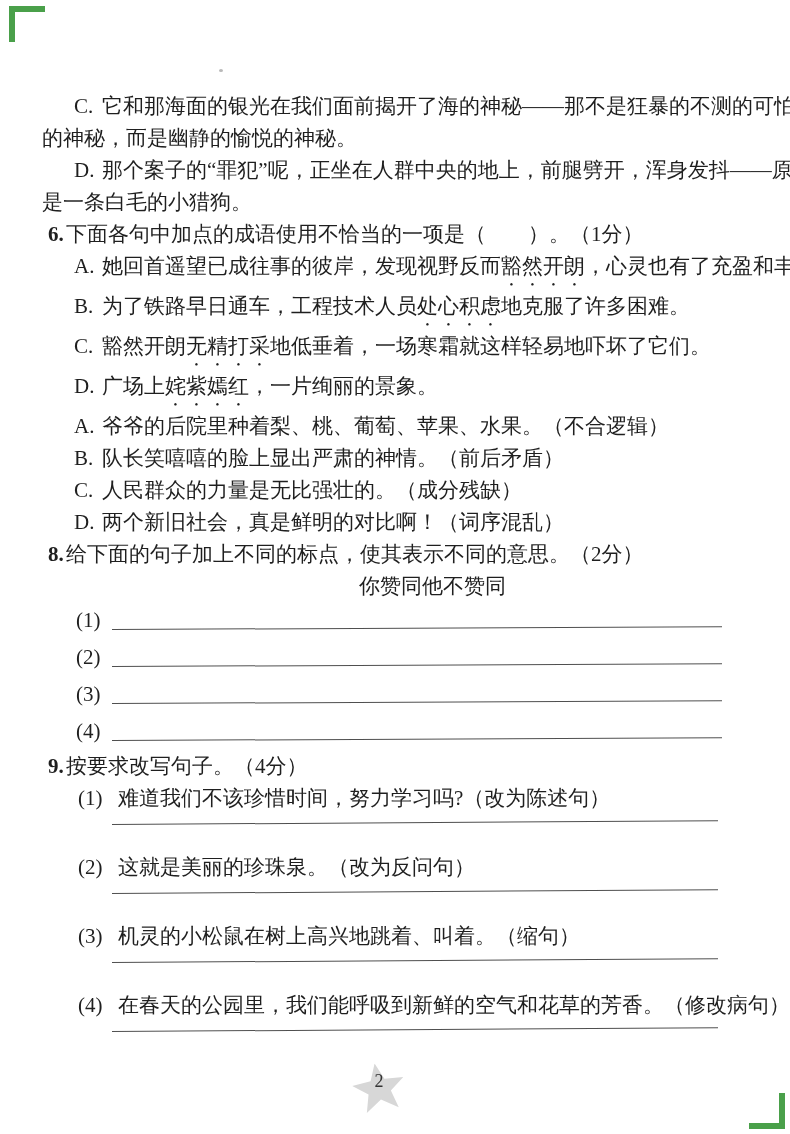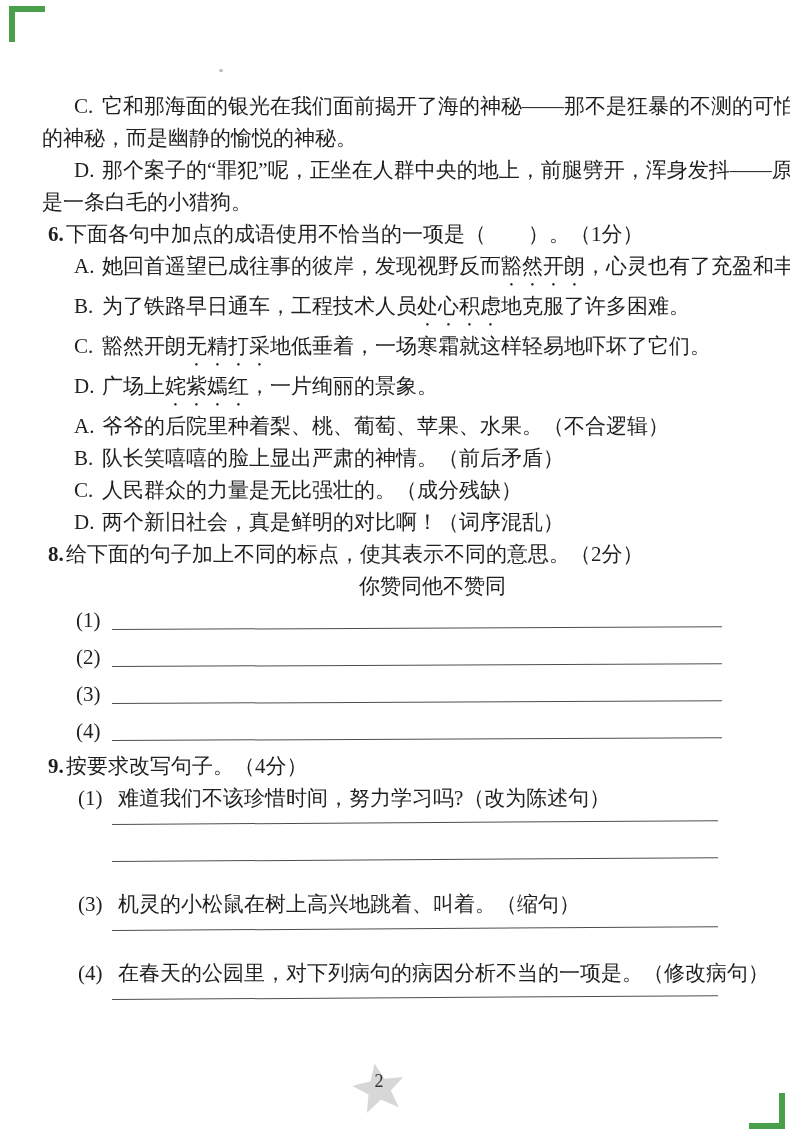--- a/index.html
+++ b/index.html
@@ -98,28 +98,29 @@
       </div>
       <div class="row blank">
         <span class="lbl">(4)</span>
         <span class="uline"></span>
       </div>
       <div class="row question"><span class="lbl">9.</span><span class="txt"><span>按要求改写句子。（4分）</span></span></div>
       <div class="row sub"><span class="lbl">(1)</span><span class="txt"><span>难道我们不该珍惜时间，努力学习吗?（改为陈述句）</span></span></div>
       <div class="row ansline">
         <span class="uline"></span>
       </div>
+      <div class="row sub"><span class="lbl">(2)</span><span class="txt"><span>这就是美丽的珍珠泉。（改为反问句）</span></span></div>
       <div class="row ansline">
         <span class="uline"></span>
       </div>
       <div class="row sub"><span class="lbl">(3)</span><span class="txt"><span>机灵的小松鼠在树上高兴地跳着、叫着。（缩句）</span></span></div>
       <div class="row ansline">
         <span class="uline"></span>
       </div>
-      <div class="row sub"><span class="lbl">(4)</span><span class="txt"><span>在春天的公园里，对下列病句的病因分析不当的一项是。（修改病句）</span></span></div>
+      <div class="row sub"><span class="lbl">(4)</span><span class="txt"><span>在春天的公园里，我们能呼吸到新鲜的空气和花草的芳香。（修改病句）</span></span></div>
       <div class="row ansline">
         <span class="uline"></span>
       </div>
     </div>
 
   <div class="star" style="background: rgb(215, 215, 215);"></div>
   <div class="pagenum">2</div>
 </div>
 
 </body></html>

